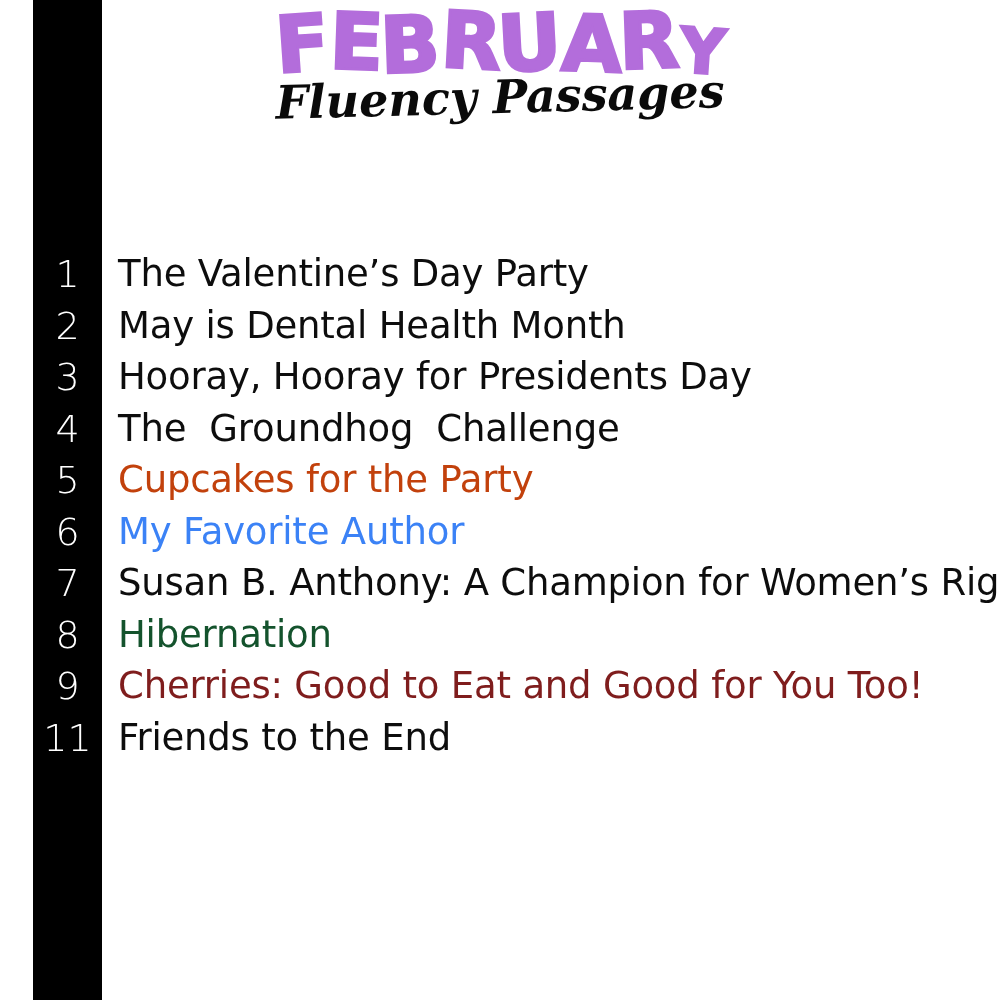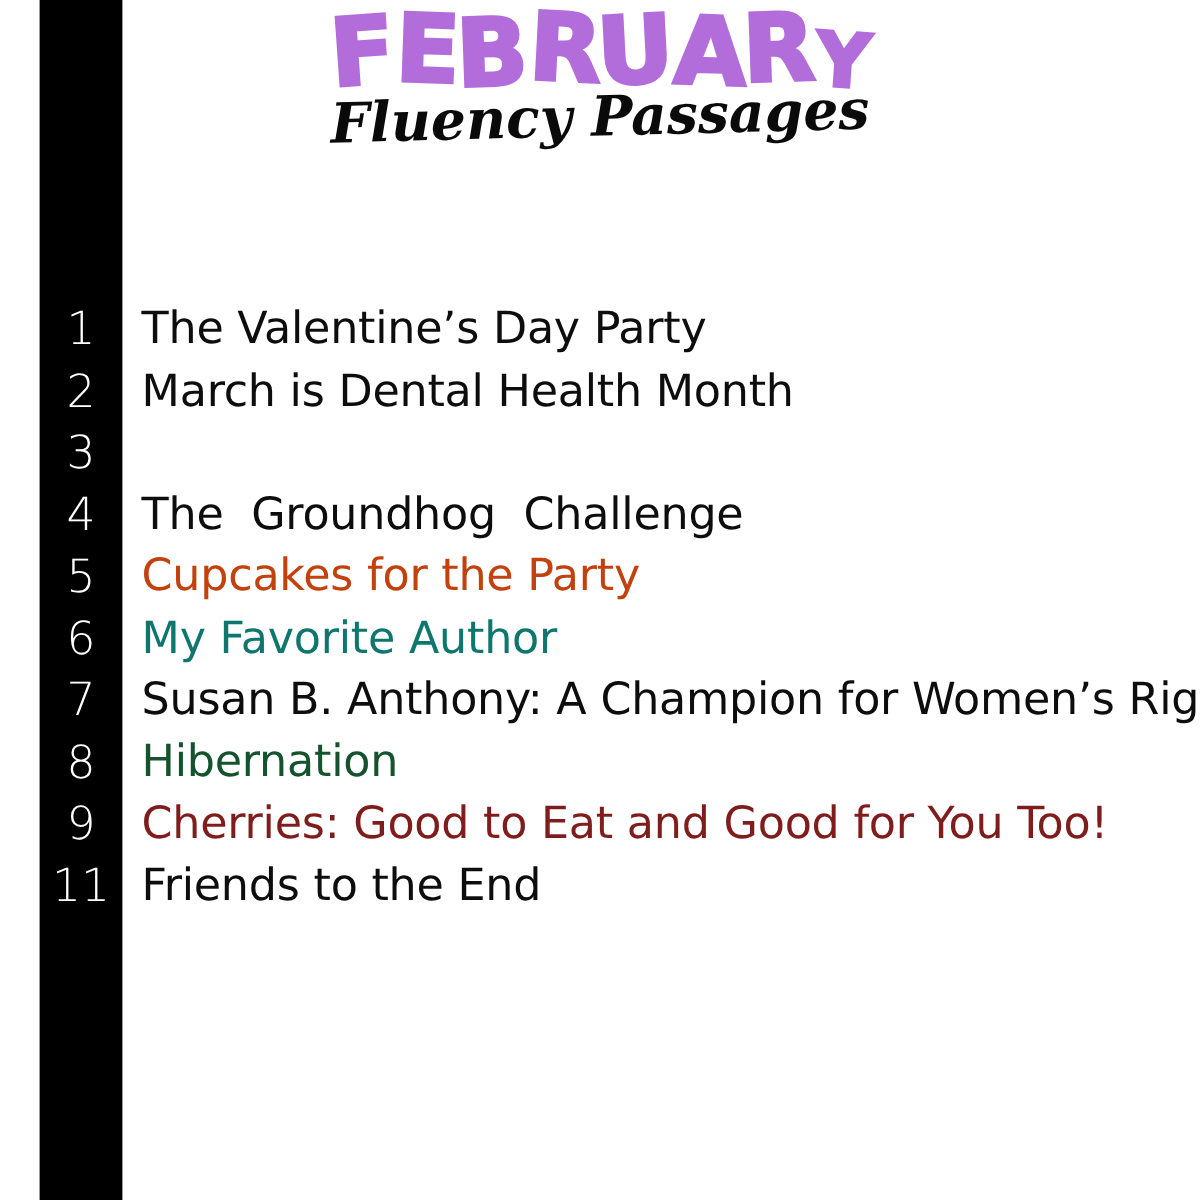--- a/index.html
+++ b/index.html
@@ -131,36 +131,37 @@
 
   <div id="sidebar-bar" style="background: rgb(0, 0, 0);"></div>
 
   <div id="list">
     <div class="row">
       <div class="row-num">1</div>
       <div class="row-title" style="color: rgb(13, 13, 13);">The Valentine’s Day Party</div>
     </div>
     <div class="row">
       <div class="row-num">2</div>
-      <div class="row-title" style="color: rgb(13, 13, 13);">March is Dental Health Month</div>
+      <div class="row-title" style="color: rgb(13, 13, 13);">May is Dental Health Month</div>
     </div>
     <div class="row">
       <div class="row-num">3</div>
+      <div class="row-title" style="color: rgb(13, 13, 13);">Hooray, Hooray for Presidents Day</div>
     </div>
     <div class="row">
       <div class="row-num">4</div>
       <div class="row-title" style="color: rgb(13, 13, 13); text-align: center;">The  Groundhog  Challenge</div>
     </div>
     <div class="row">
       <div class="row-num">5</div>
       <div class="row-title" style="color: #c2410c;">Cupcakes for the Party</div>
     </div>
     <div class="row">
       <div class="row-num">6</div>
-      <div class="row-title" style="color: #0f766e;">My Favorite Author</div>
+      <div class="row-title" style="color: #3b82f6;">My Favorite Author</div>
     </div>
     <div class="row">
       <div class="row-num">7</div>
       <div class="row-title" style="color: rgb(13, 13, 13);">Susan B. Anthony: A Champion for Women’s Rights</div>
     </div>
     <div class="row">
       <div class="row-num">8</div>
       <div class="row-title" style="color: #14532d;">Hibernation</div>
     </div>
     <div class="row">

